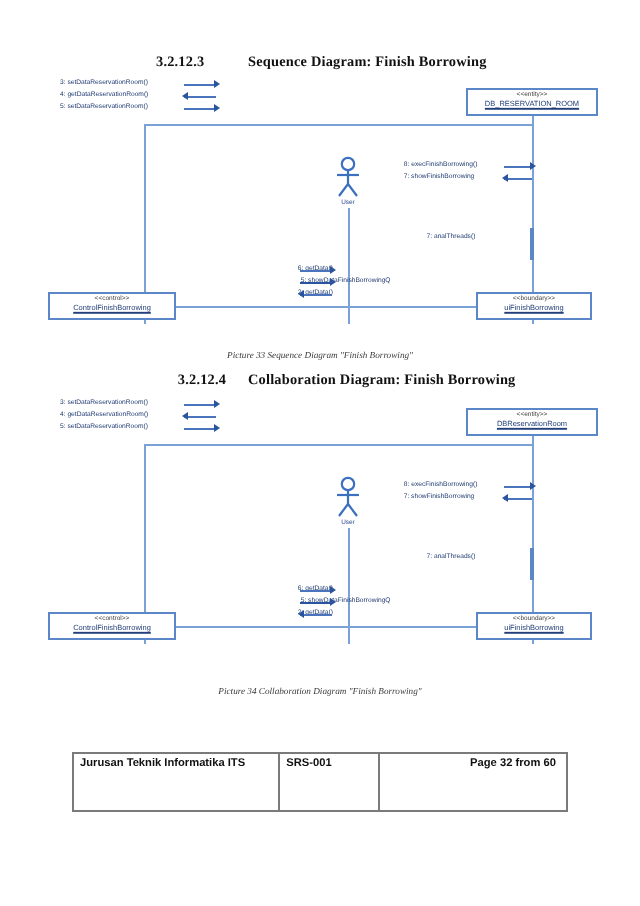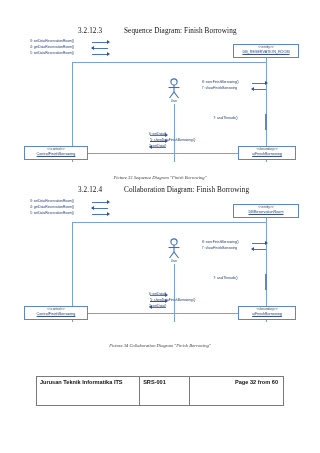--- a/index.html
+++ b/index.html
@@ -21,21 +21,21 @@
     left: 0; top: 0;
     width: 320px;
     height: 453px;
     background: #fff;
   }
 
   
   .section-head {
     position: absolute;
     font-family: "Liberation Serif", serif;
-    font-weight: normal;
+    font-weight: bold;
     font-size: 7.2px;
     letter-spacing: 0.1px;
     color: #111;
     white-space: nowrap;
   }
   .section-head .num { display: inline-block; width: 46px; }
   .section-head .ttl { display: inline-block; }
 
   
   .diagram {
@@ -264,21 +264,21 @@
     <div class="msg thick" style="left:150px; top:105px; width:16px;"></div>
     <div class="arrow-r" style="left:165px; top:103px;"></div>
 
     <div class="msg-label right-al" style="left:148px; top:108px;">2: getData()</div>
     <div class="msg" style="left:150px; top:111px; width:16px;"></div>
     <div class="arrow-l" style="left:149px; top:109px;"></div>
   </div>
 
   <div class="caption" style="top:175px;">Picture 33 Sequence Diagram "Finish Borrowing"</div>
 
-  <div class="section-head" id="heading-2" style="left:78px; top:186px;">
+  <div class="section-head" id="heading-2" style="left:78px; top:186px;text-align:center;">
     <span class="num">3.2.12.4</span><span class="ttl">Collaboration Diagram: Finish Borrowing</span>
   </div>
 
   <div class="diagram" id="col-diagram">
 
     <div class="msg-label" style="left:30px; top:3px;">3: setDataReservationRoom()</div>
     <div class="msg-label" style="left:30px; top:9px;">4: getDataReservationRoom()</div>
     <div class="msg-label" style="left:30px; top:15px;">5: setDataReservationRoom()</div>
 
     <div class="msg" style="left:92px; top:6px; width:16px;"></div>

